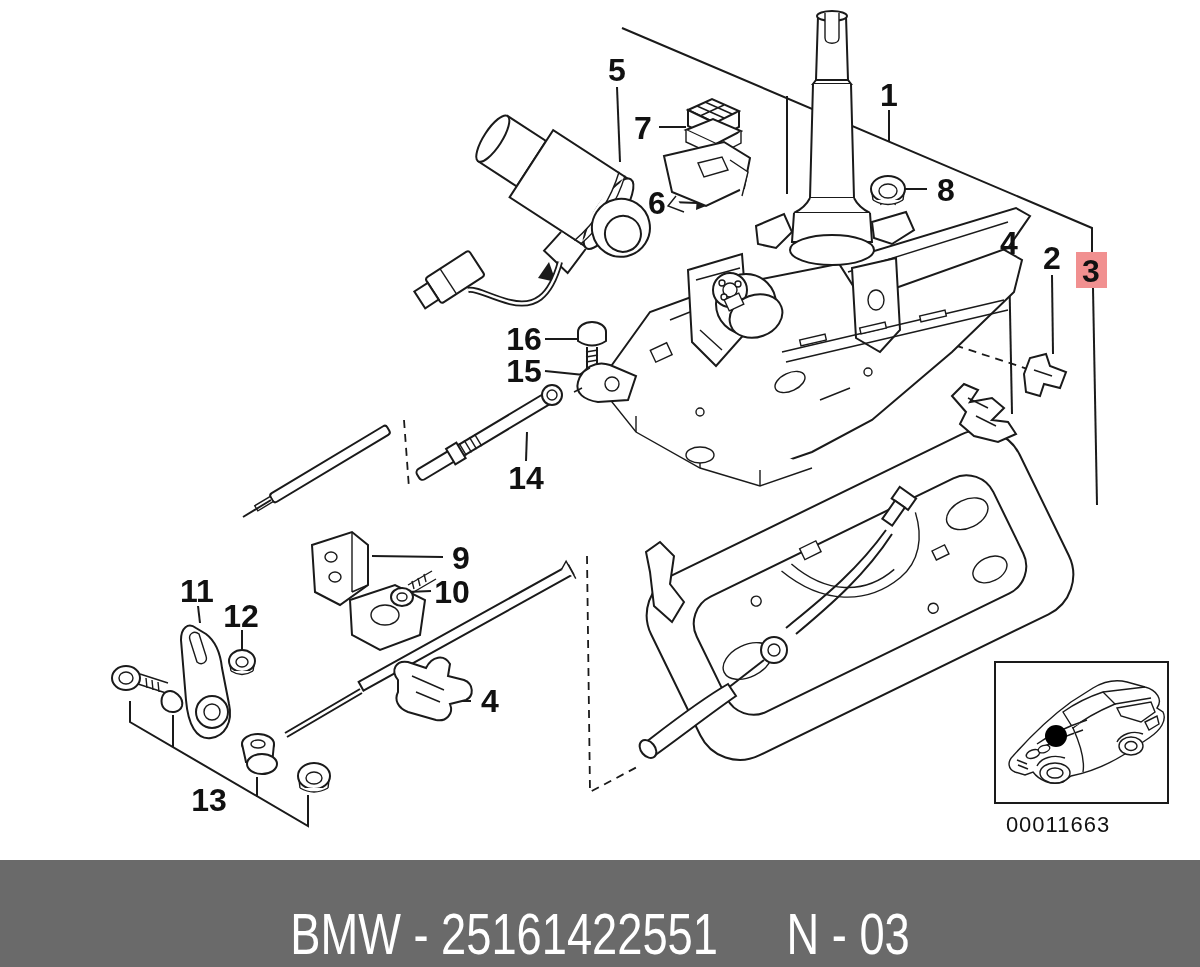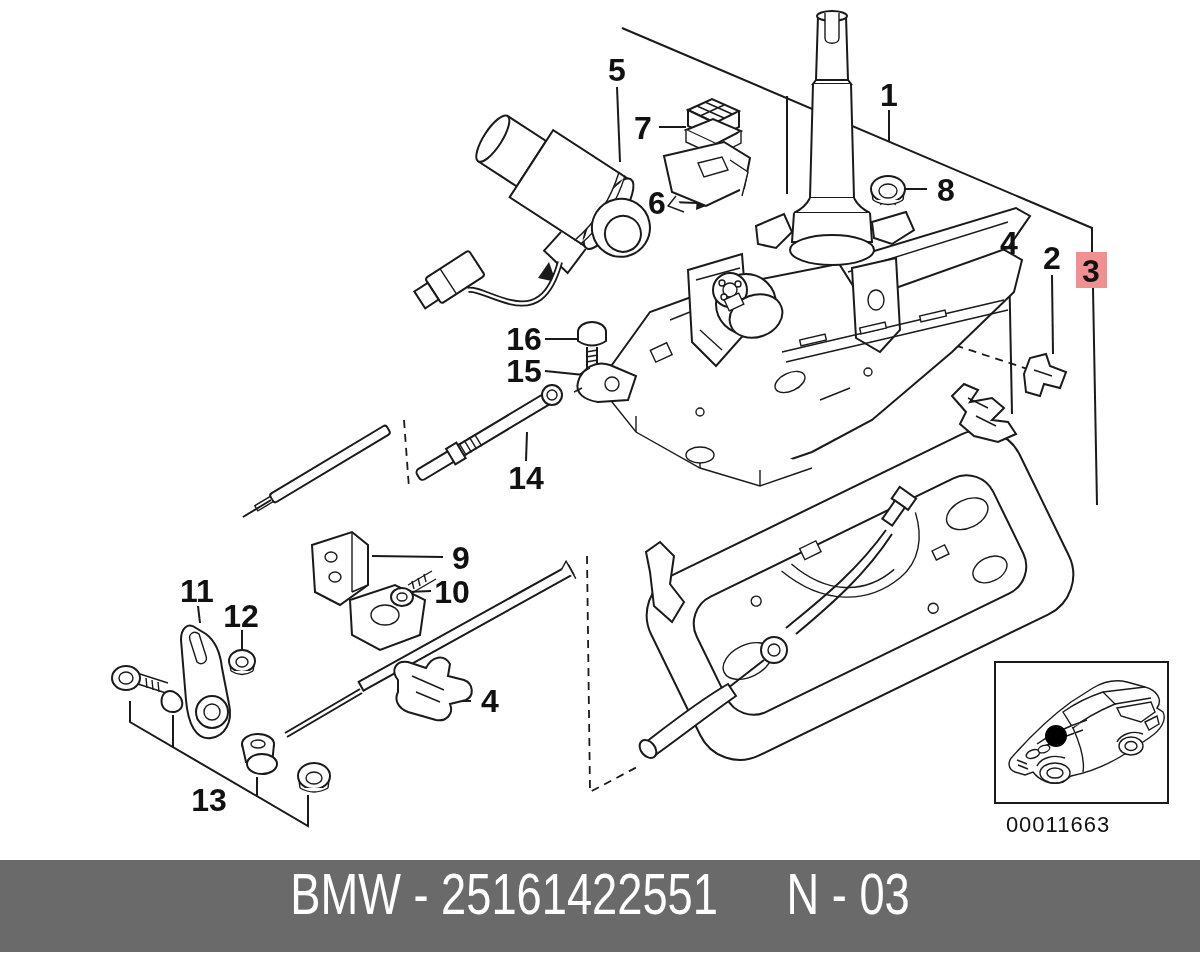--- a/index.html
+++ b/index.html
@@ -4,22 +4,22 @@
 <style>
   html,body{margin:0;padding:0;background:#fff;width:1200px;height:967px;overflow:hidden;
             font-family:"Liberation Sans", sans-serif;}
   .stage{position:relative;width:1200px;height:967px;background:#ffffff;}
   svg text.part-num{font-family:"Liberation Sans", sans-serif;font-weight:bold;font-size:32px;fill:#111;}
   svg text.inset-num{font-family:"Liberation Sans", sans-serif;font-size:22px;fill:#111;letter-spacing:1px;}
   svg .ln{stroke:#1a1a1a;stroke-width:2;fill:none;}
   svg .pt{stroke:#1a1a1a;stroke-width:2;fill:#ffffff;}
   svg .pt-thin{stroke:#1a1a1a;stroke-width:1.4;fill:#ffffff;}
   svg .dash{stroke:#1a1a1a;stroke-width:1.8;fill:none;stroke-dasharray:8 6;}
-  .footer-bar{position:absolute;left:0;top:860px;width:1200px;height:92px;background:#6a6a6a;
-              display:flex;align-items:flex-start;justify-content:center;}
+  .footer-bar{position:absolute;left:0;top:860px;width:1200px;height:107px;background:#6a6a6a;
+              display:flex;align-items:flex-end;justify-content:center;}
   .footer-inner{display:flex;gap:88px;transform:scaleX(0.78);transform-origin:center;
                 color:#ffffff;font-size:58px;font-weight:400;white-space:nowrap;}
 </style>
 </head>
 <body>
 
 <div class="stage">
 
 <svg width="1200" height="860" viewBox="0 0 1200 860">
 

